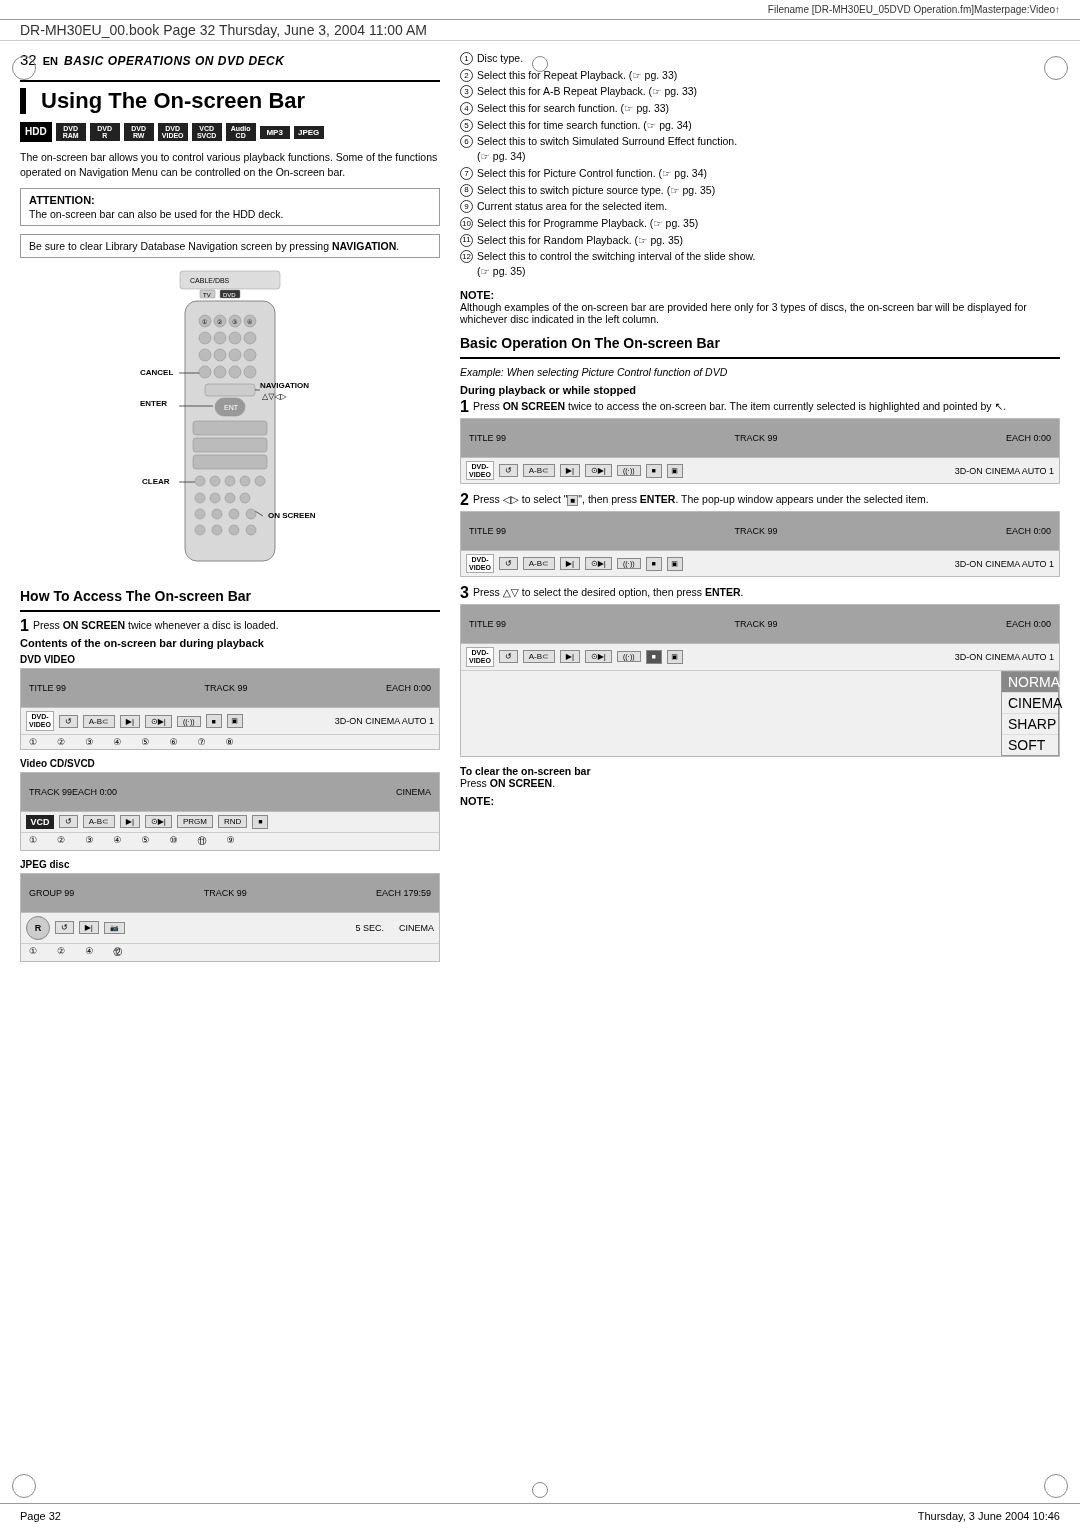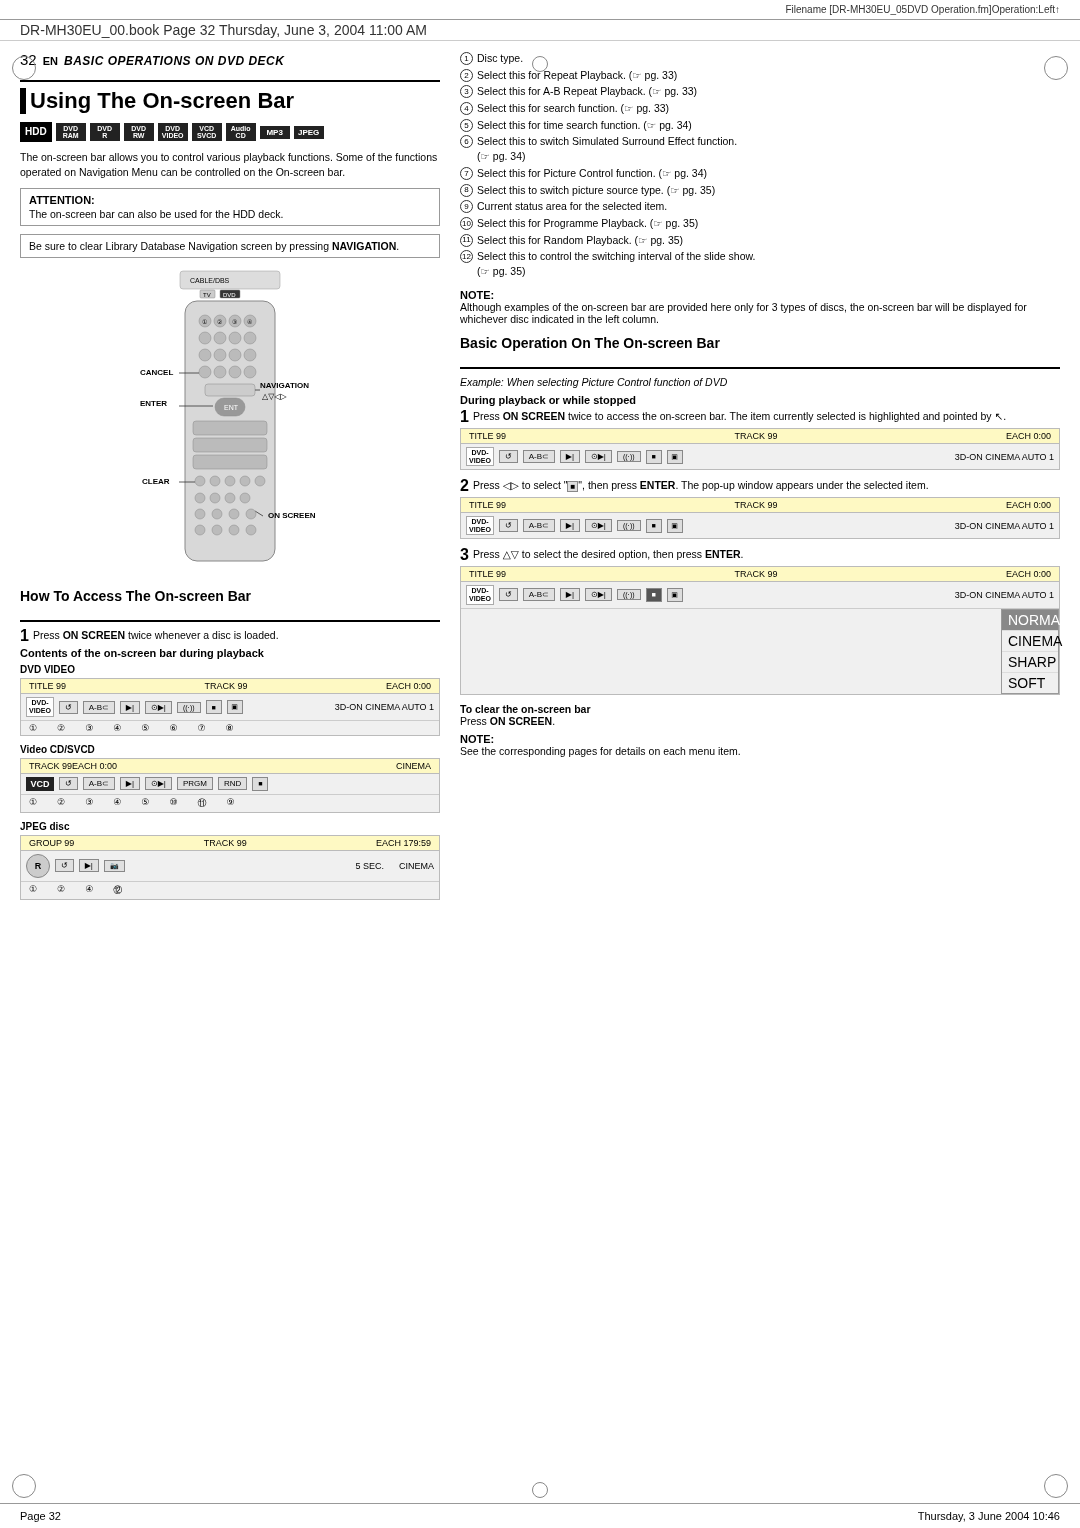--- a/index.html
+++ b/index.html
@@ -64,21 +64,21 @@
       text-transform: uppercase;
       border-bottom: 2px solid #000;
       padding-bottom: 2px;
       margin-bottom: 6px;
     }
     
     .main-title {
       font-size: 22px;
       font-weight: bold;
       border-left: 6px solid #000;
-      padding-left: 4px;
+      padding-left: 15px;
       margin-bottom: 8px;
       line-height: 1.2;
     }
     
     .disc-icons-row {
       display: flex;
       gap: 4px;
       margin-bottom: 8px;
       align-items: center;
     }
@@ -127,21 +127,21 @@
       border: 1px solid #999;
       padding: 5px 8px;
       margin-bottom: 8px;
       font-size: 10.5px;
     }
     
     .section-heading {
       font-size: 14px;
       font-weight: bold;
       border-bottom: 2px solid #000;
-      padding-bottom: 16px;
+      padding-bottom: 6px;
       margin-bottom: 6px;
       margin-top: 10px;
     }
     .step-text {
       font-size: 10.5px;
       line-height: 1.4;
       margin-bottom: 4px;
     }
     .bold { font-weight: bold; }
     .sub-heading {
@@ -276,22 +276,22 @@
       border-radius: 50%;
     }
     .italic { font-style: italic; }
     .onscreen-bar-wrapper {
       border: 1px solid #bbb;
       margin-bottom: 8px;
     }
     .bar-row1 {
       display: flex;
       justify-content: space-between;
-      background: #fef9c3;
-      padding: 2px 8px;
+      background: #a3a3a3;
+      padding: 14px 8px;
       font-size: 9px;
       border-bottom: 1px solid #bbb;
     }
     .bar-row2 {
       display: flex;
       align-items: center;
       padding: 3px 5px;
       gap: 5px;
       background: #f0f0f0;
       font-size: 8.5px;
@@ -330,21 +330,21 @@
 
   <div class="corner-mark corner-tl"></div>
   <div class="corner-mark corner-tr"></div>
   <div class="corner-mark corner-bl"></div>
   <div class="corner-mark corner-br"></div>
   <div class="center-mark-top"></div>
   <div class="center-mark-bottom"></div>
 
   <div class="top-header">
     <span>Filename [DR-MH30EU_05DVD Operation.fm]</span>
-    <span>Operation:Left↑</span>
+    <span>Masterpage:Video↑</span>
   </div>
   <div class="sub-header">
     <span>DR-MH30EU_00.book  Page 32  Thursday, June 3, 2004  11:00 AM</span>
   </div>
 
   <div class="main-content">
 
     <div class="left-column">
 
       <div style="display:flex; align-items:baseline; gap:6px; margin-bottom:4px;">
@@ -725,21 +725,20 @@
         </div>
       </div>
 
       <div style="margin-top:8px; font-size:10.5px;">
         <div class="bold">To clear the on-screen bar</div>
         <div>Press <strong>ON SCREEN</strong>.</div>
       </div>
 
       <div class="note-box" style="margin-top:6px;">
         <div class="note-label">NOTE:</div>
-        <div>See the corresponding pages for details on each menu item.</div>
       </div>
 
     </div>
 
   </div>
 
   <div class="page-footer">
     <span>Page 32</span>
     <span>Thursday, 3 June 2004  10:46</span>
   </div>

